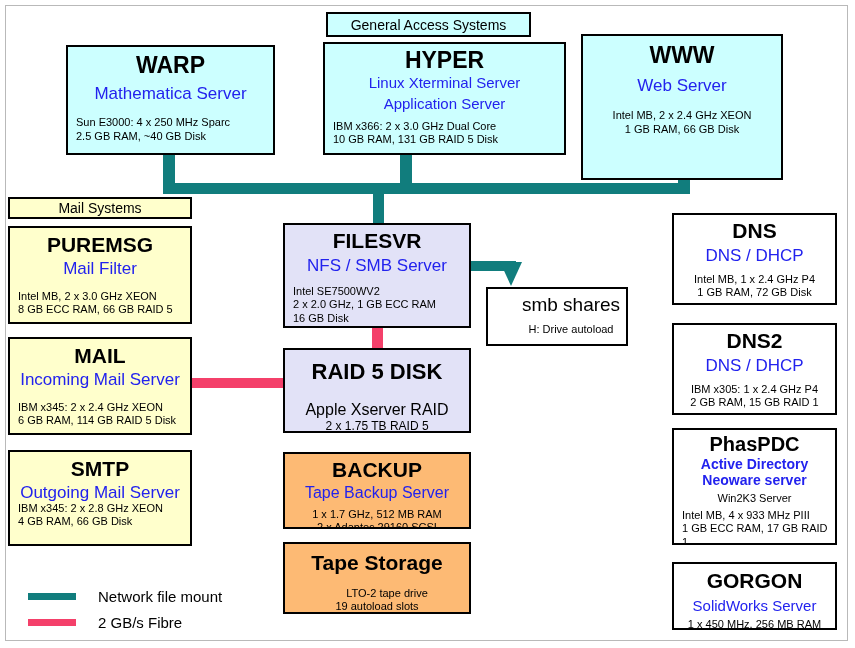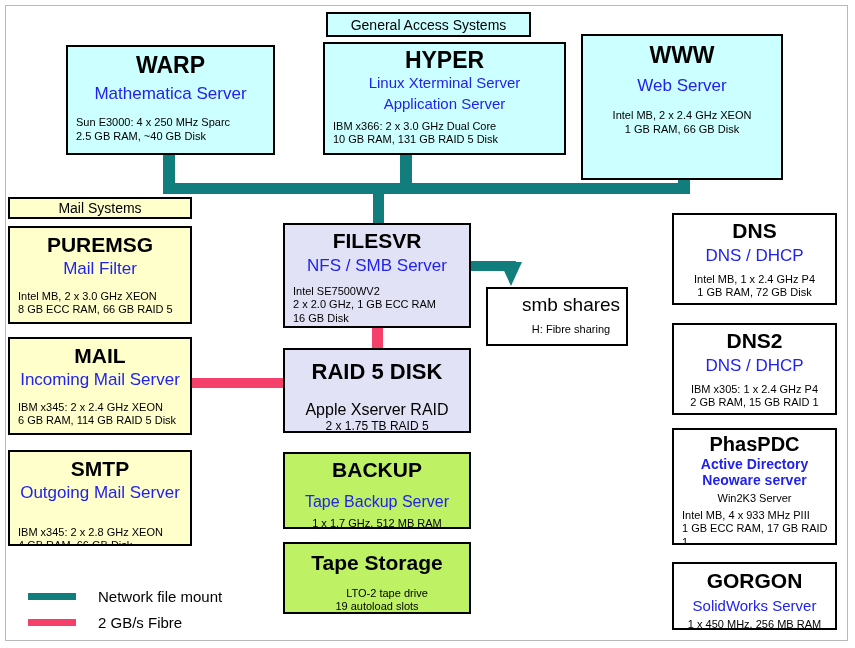--- a/index.html
+++ b/index.html
@@ -40,21 +40,21 @@
     color: #2222ee;
     line-height: 1.14;
   }
   .box .spec {
     color: #000000;
     line-height: 1.22;
   }
   .cyan  { background: #ccffff; }
   .yellow{ background: #ffffcc; }
   .lav   { background: #e2e2f7; }
-  .gray  { background: #bef264; }
+  .gray  { background: #fdba74; }
   .white { background: #ffffff; }
 
   
   .chip {
     position: absolute;
     box-sizing: border-box;
     border: 2px solid #000000;
     text-align: center;
     font-size: 14px;
     color: #000000;
@@ -161,46 +161,46 @@
   <div class="box yellow" style="left:8px; top:337px; width:184px; height:98px;">
     <div class="title" style="font-size:21px; margin-top:5px;">MAIL</div>
     <div class="role" style="font-size:17px; margin-top:2px;">Incoming Mail Server</div>
     <div class="spec spec-left" style="font-size:11px; margin-top:12px;">IBM x345:  2 x 2.4 GHz XEON</div>
     <div class="spec spec-left" style="font-size:11px;">6 GB RAM, 114 GB RAID 5 Disk</div>
   </div>
 
   <div class="box yellow" style="left:8px; top:450px; width:184px; height:96px;">
     <div class="title" style="font-size:21px; margin-top:5px;">SMTP</div>
     <div class="role" style="font-size:17px; margin-top:2px;">Outgoing Mail Server</div>
-    <div class="spec spec-left" style="font-size:11px; margin-top:24px;">IBM x345:  2 x 2.8 GHz XEON</div>
+    <div class="spec spec-left" style="font-size:11px; margin-top:0;">IBM x345:  2 x 2.8 GHz XEON</div>
     <div class="spec spec-left" style="font-size:11px;">4 GB RAM, 66 GB Disk</div>
   </div>
 
   <div class="box lav" style="left:283px; top:223px; width:188px; height:105px;">
     <div class="title" style="font-size:21px; margin-top:4px;">FILESVR</div>
     <div class="role" style="font-size:17px; margin-top:3px;">NFS / SMB Server</div>
     <div class="spec spec-left" style="font-size:11px; margin-top:10px;">Intel SE7500WV2</div>
     <div class="spec spec-left" style="font-size:11px;">2 x 2.0 GHz, 1 GB ECC RAM</div>
     <div class="spec spec-left" style="font-size:11px;">16 GB Disk</div>
   </div>
 
   <div class="box lav" style="left:283px; top:348px; width:188px; height:85px;">
     <div class="title" style="font-size:22px; margin-top:10px;">RAID 5 DISK</div>
     <div class="spec" style="font-size:16px; margin-top:15px;">Apple Xserver RAID</div>
     <div class="spec" style="font-size:12px;">2 x 1.75 TB RAID 5</div>
   </div>
 
   <div class="box white" style="left:486px; top:287px; width:142px; height:59px;padding-left:28px;">
     <div class="title" style="font-size:19px; font-weight:normal; margin-top:5px;">smb shares</div>
-    <div class="spec" style="font-size:11px; margin-top:8px;">H: Fibre sharing</div>
+    <div class="spec" style="font-size:11px; margin-top:8px;">H: Drive autoload</div>
   </div>
 
   <div class="box gray" style="left:283px; top:452px; width:188px; height:77px;">
     <div class="title" style="font-size:21px; margin-top:4px;">BACKUP</div>
-    <div class="role" style="font-size:16px; margin-top:11px;">Tape Backup Server</div>
+    <div class="role" style="font-size:16px; margin-top:2px;">Tape Backup Server</div>
     <div class="spec" style="font-size:11px; margin-top:6px;">1 x 1.7 GHz, 512 MB RAM</div>
     <div class="spec" style="font-size:11px;">2 x Adaptec 29160 SCSI</div>
   </div>
 
   <div class="box gray" style="left:283px; top:542px; width:188px; height:72px;">
     <div class="title" style="font-size:21px; margin-top:7px;">Tape Storage</div>
     <div class="spec" style="font-size:11px; margin-top:12px;padding-left:20px;">LTO-2 tape drive</div>
     <div class="spec" style="font-size:11px;">19 autoload slots</div>
   </div>
 

